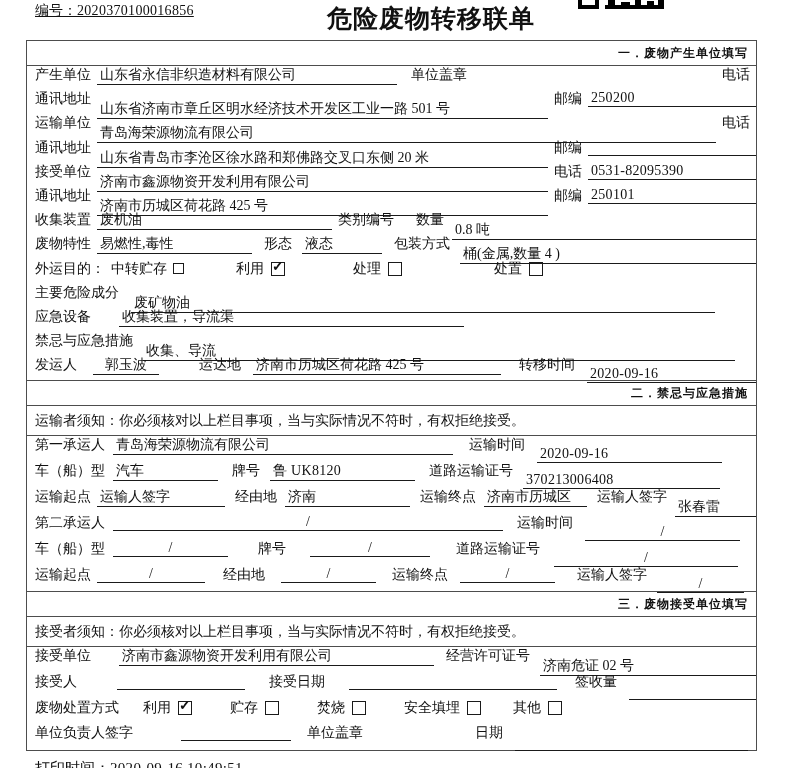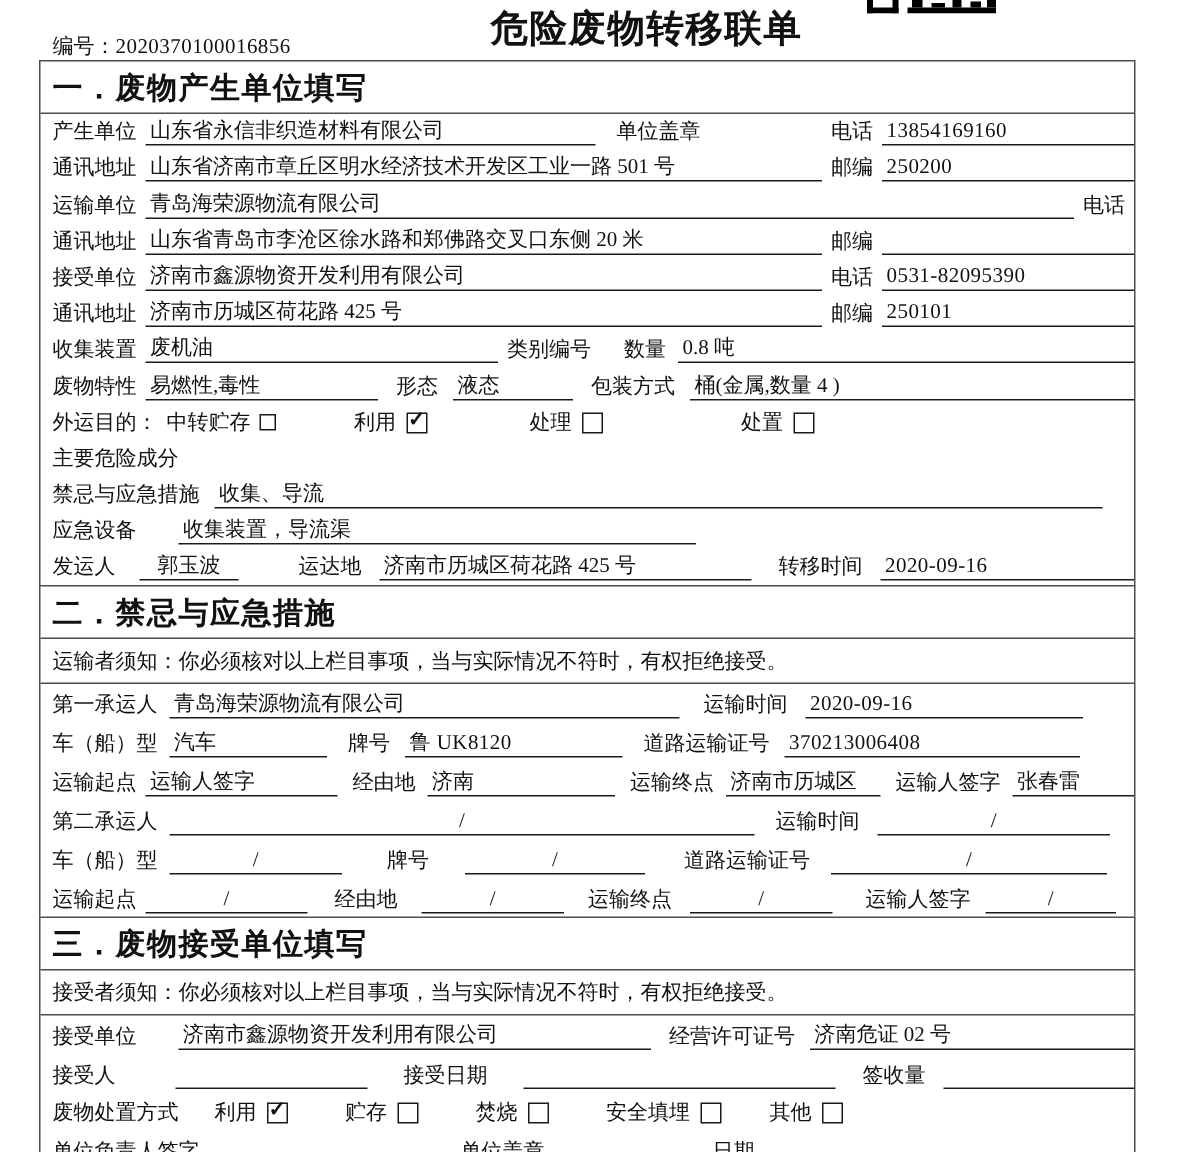--- a/index.html
+++ b/index.html
@@ -3,30 +3,30 @@
 <meta charset="utf-8">
 <style>
   html,body{margin:0;padding:0;background:#fff;}
   body{
     width:796px;height:768px;position:relative;overflow:hidden;
     font-family:"Liberation Serif","DejaVu Serif",serif;
     color:#111;font-size:14px;
   }
   .num{font-family:"Liberation Serif","DejaVu Serif",serif;letter-spacing:.3px;}
   .hdr{position:relative;height:40px;}
-  .docno{position:absolute;left:35px;top:22px;font-size:14px;white-space:nowrap;}
+  .docno{position:absolute;left:35px;top:2px;font-size:14px;white-space:nowrap;text-decoration:underline;}
   .title{position:absolute;left:66px;right:0;top:2px;text-align:center;
          font-size:25px;font-weight:bold;letter-spacing:1px;}
   .qr{position:absolute;left:578px;top:0;}
   .sec{margin-left:26px;width:731px;border:1.5px solid #4d4d4d;box-sizing:border-box;background:#fff;}
   .sec+.sec{margin-top:-1.5px;}
-  .sec-h{font-weight:bold;font-size:20px;padding:4px 8px 3px 8px;
-         border-bottom:1.5px solid #4d4d4d;letter-spacing:1px;}
+  .sec-h{font-weight:bold;font-size:12px;padding:4px 8px 3px 8px;
+         border-bottom:1.5px solid #4d4d4d;letter-spacing:1px;text-align:right;}
   .notice{padding:6px 8px 5px 8px;border-bottom:1.5px solid #4d4d4d;}
-  .row{display:flex;align-items:flex-end;padding:0 0 3px 8px;box-sizing:border-box;}
+  .row{display:flex;align-items:flex-start;padding:0 0 3px 8px;box-sizing:border-box;}
   .s1 .row{height:24.2px;}
   .s2 .row{height:26px;}
   .s3 .row{height:25.6px;}
   .lbl{white-space:nowrap;flex:0 0 auto;}
   .ul{border-bottom:1px solid #1a1a1a;box-sizing:border-box;padding:0 3px;
       white-space:nowrap;overflow:hidden;min-height:17px;flex:0 0 auto;}
   .f{flex:1 1 auto;margin-top:10px;}
   .ctr{text-align:center;}
   .opt{display:inline-flex;align-items:center;flex:0 0 auto;}
   .cb{width:12px;height:12px;border:1.5px solid #1a1a1a;display:inline-block;
@@ -58,21 +58,20 @@
 
   <div class="sec s1">
     <div class="sec-h">一．废物产生单位填写</div>
 
     <div class="row">
       <span class="lbl" style="width:62px">产生单位</span>
       <span class="ul" style="width:300px">山东省永信非织造材料有限公司</span>
       <span class="lbl" style="margin-left:14px">单位盖章</span>
       <span class="f"></span>
       <span class="lbl" style="margin-right:6px">电话</span>
-      <span class="ul num" style="width:168px">13854169160</span>
     </div>
 
     <div class="row">
       <span class="lbl" style="width:62px">通讯地址</span>
       <span class="ul f" style="margin-right:6px">山东省济南市章丘区明水经济技术开发区工业一路 501 号</span>
       <span class="lbl" style="margin-right:6px">邮编</span>
       <span class="ul num" style="width:168px">250200</span>
     </div>
 
     <div class="row">
@@ -134,30 +133,31 @@
         <span class="cb"></span>
       </span>
       <span class="opt" style="margin-left:92px">
         <span>处置</span>
         <span class="cb"></span>
       </span>
     </div>
 
     <div class="row">
       <span class="lbl" style="margin-right:12px">主要危险成分</span>
+      <span class="ul f" style="margin-right:41px">废矿物油</span>
+    </div>
+
+    <div class="row">
+      <span class="lbl" style="margin-right:28px">应急设备</span>
+      <span class="ul" style="width:345px">收集装置，导流渠</span>
     </div>
 
     <div class="row">
       <span class="lbl" style="margin-right:10px">禁忌与应急措施</span>
       <span class="ul f" style="margin-right:21px">收集、导流</span>
-    </div>
-
-    <div class="row">
-      <span class="lbl" style="margin-right:28px">应急设备</span>
-      <span class="ul" style="width:345px">收集装置，导流渠</span>
     </div>
 
     <div class="row">
       <span class="lbl" style="width:46px;margin-right:12px">发运人</span>
       <span class="ul ctr" style="width:66px">郭玉波</span>
       <span class="lbl" style="margin:0 12px 0 40px">运达地</span>
       <span class="ul" style="width:248px">济南市历城区荷花路 425 号</span>
       <span class="lbl" style="margin:0 12px 0 18px">转移时间</span>
       <span class="ul num f">2020-09-16</span>
     </div>

